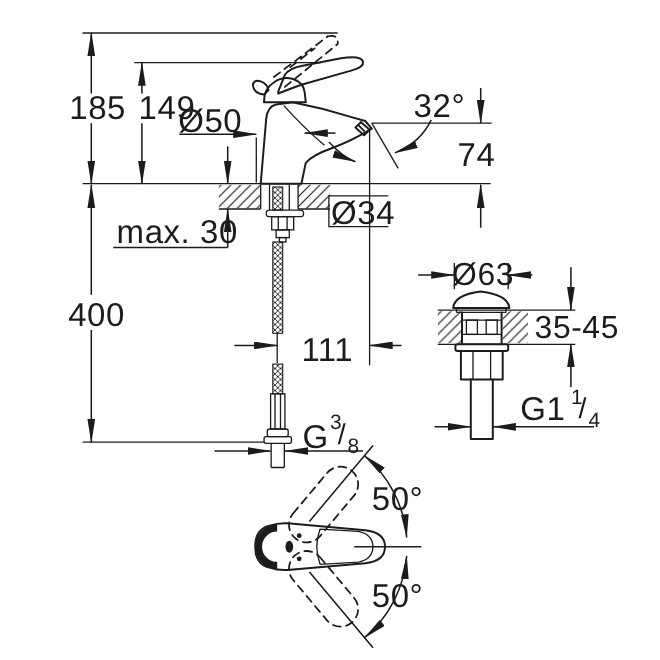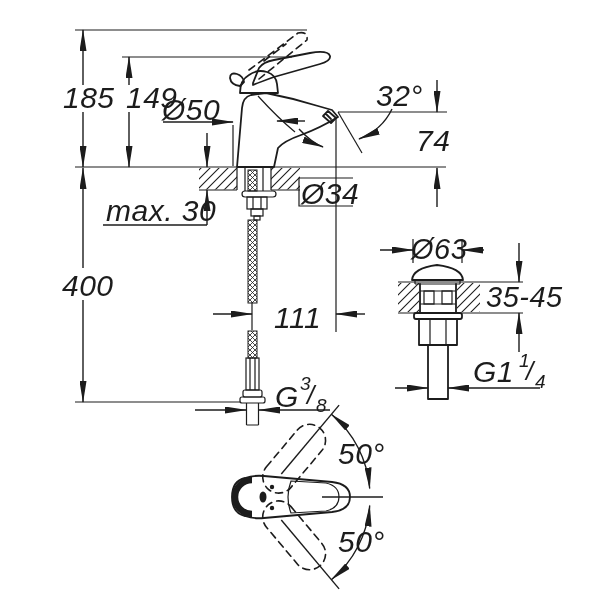--- a/index.html
+++ b/index.html
@@ -1,16 +1,16 @@
 <!DOCTYPE html>
 <html><head>
 <meta charset="utf-8">
 <style>
   html,body{margin:0;padding:0;background:#ffffff;}
-  .stage{position:relative;width:600px;height:600px;background:#fff;overflow:hidden;font-style:italic;}
+  .stage{position:relative;width:600px;height:600px;background:#fff;overflow:hidden;}
   svg{display:block;}
   text{font-family:"Liberation Sans",sans-serif;fill:#1c1c1c;letter-spacing:.5px;}
   .t30{font-size:30px;} .t29{font-size:29px;}
   .t19{font-size:19px;} .t26{font-size:26px;}
   .obj{stroke:#1c1c1c;stroke-width:1.8;fill:none;stroke-linejoin:round;stroke-linecap:round;}
   .thin{stroke:#1c1c1c;stroke-width:1.2;fill:none;}
   .dim{stroke:#1c1c1c;stroke-width:1.4;fill:none;}
   .dash{stroke:#1c1c1c;stroke-width:1.6;fill:none;stroke-dasharray:7 5;stroke-linecap:round;}
   .fillb{fill:#1c1c1c;stroke:none;}
 </style>

